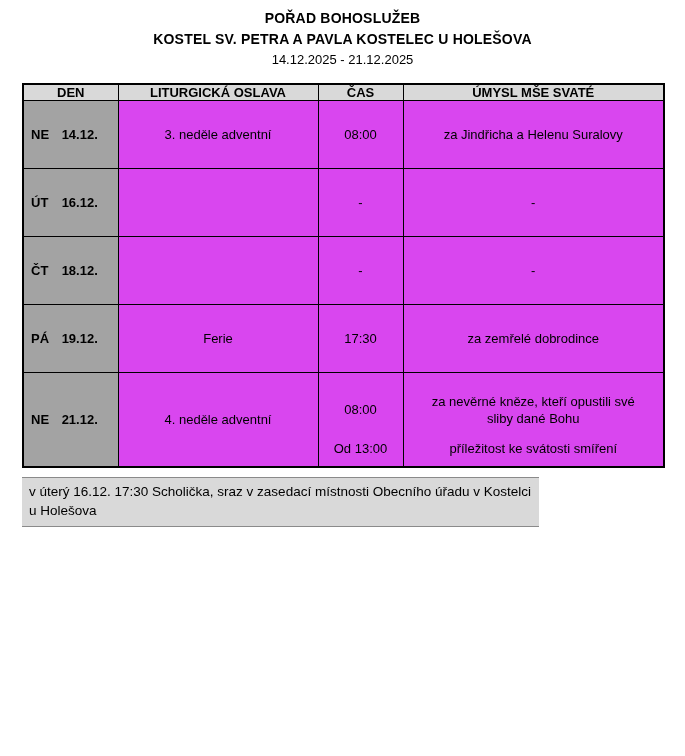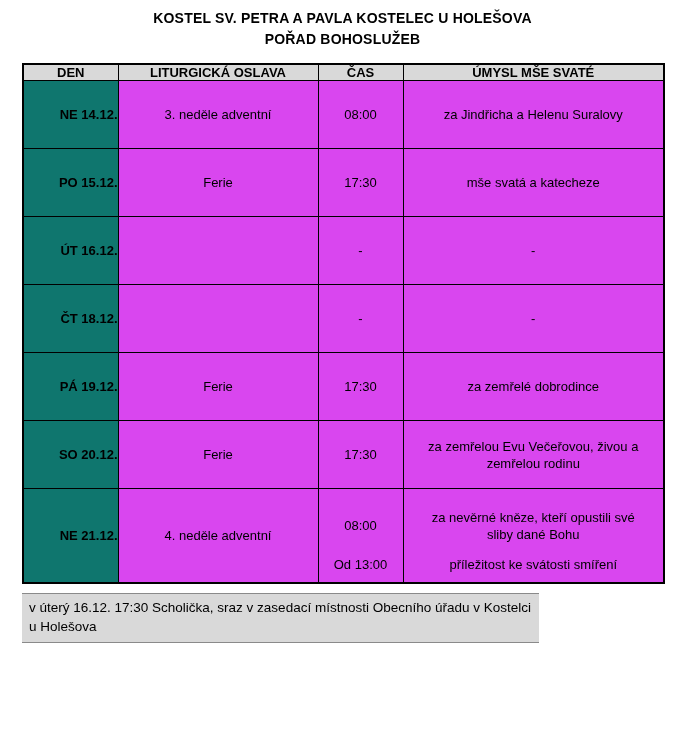--- a/index.html
+++ b/index.html
@@ -30,23 +30,23 @@
     text-align: center;
     vertical-align: middle;
   }
 
   tr.row { height: 68px; }
   tr.row-last { height: 94px; }
 
   td { text-align: center; vertical-align: middle; background: #d946ef; }
 
   td.day {
-    background: #0f766e;
+    background: #a3a3a3;
     font-weight: bold;
-    text-align: right;
+    text-align: left;
     padding-left: 7px;
   }
   .day-abbr { display: inline-block; min-width: 27px; }
 
   td.oslava { padding: 2px 4px; }
   td.umysl  { padding: 2px 12px; line-height: 17px; }
 
   .stack {
     height: 88px;
     display: flex;
@@ -79,22 +79,23 @@
     font-size: 13.5px;
     line-height: 19px;
   }
 </style>
 </head>
 <body>
 
 <div class="page">
 
   <div class="doc-header">
+    <div class="title-line">POŘAD BOHOSLUŽEB</div>
     <div class="title-line">KOSTEL SV. PETRA A PAVLA KOSTELEC U HOLEŠOVA</div>
-    <div class="title-line">POŘAD BOHOSLUŽEB</div>
+    <div class="date-line">14.12.2025 - 21.12.2025</div>
   </div>
 
   <table class="schedule">
     <colgroup>
       <col style="width:95px">
       <col style="width:200px">
       <col style="width:85px">
       <col style="width:261px">
     </colgroup>
     <thead>
@@ -110,29 +111,20 @@
       <tr class="row">
         <td class="day">
           <span class="day-abbr">NE</span>
           <span class="day-date">14.12.</span>
         </td>
         <td class="oslava">3. neděle adventní</td>
         <td class="cas">08:00</td>
         <td class="umysl">za Jindřicha a Helenu Suralovy</td>
       </tr>
 
-      <tr class="row">
-        <td class="day">
-          <span class="day-abbr">PO</span>
-          <span class="day-date">15.12.</span>
-        </td>
-        <td class="oslava">Ferie</td>
-        <td class="cas">17:30</td>
-        <td class="umysl">mše svatá a katecheze</td>
-      </tr>
 
       <tr class="row">
         <td class="day">
           <span class="day-abbr">ÚT</span>
           <span class="day-date">16.12.</span>
         </td>
         <td class="oslava"></td>
         <td class="cas">-</td>
         <td class="umysl">-</td>
       </tr>
@@ -151,29 +143,20 @@
       <tr class="row">
         <td class="day">
           <span class="day-abbr">PÁ</span>
           <span class="day-date">19.12.</span>
         </td>
         <td class="oslava">Ferie</td>
         <td class="cas">17:30</td>
         <td class="umysl">za zemřelé dobrodince</td>
       </tr>
 
-      <tr class="row">
-        <td class="day">
-          <span class="day-abbr">SO</span>
-          <span class="day-date">20.12.</span>
-        </td>
-        <td class="oslava">Ferie</td>
-        <td class="cas">17:30</td>
-        <td class="umysl">za zemřelou Evu Večeřovou, živou a zemřelou rodinu</td>
-      </tr>
 
       <tr class="row row-last">
         <td class="day">
           <span class="day-abbr">NE</span>
           <span class="day-date">21.12.</span>
         </td>
         <td class="oslava">4. neděle adventní</td>
         <td class="cas">
           <div class="stack">
             <div class="first">08:00</div>

